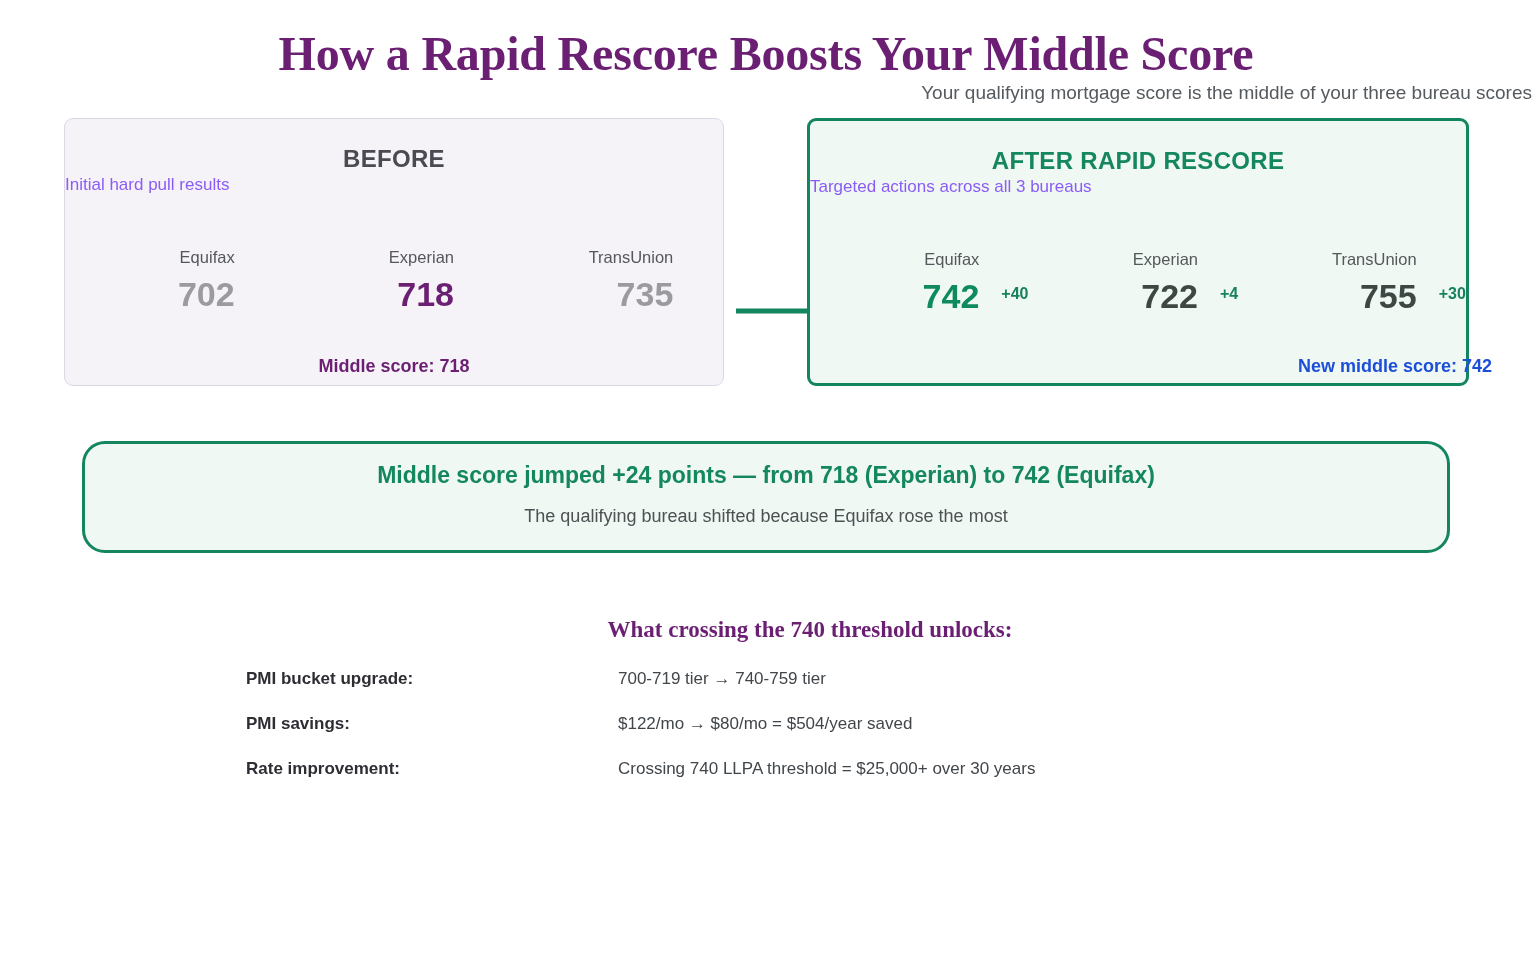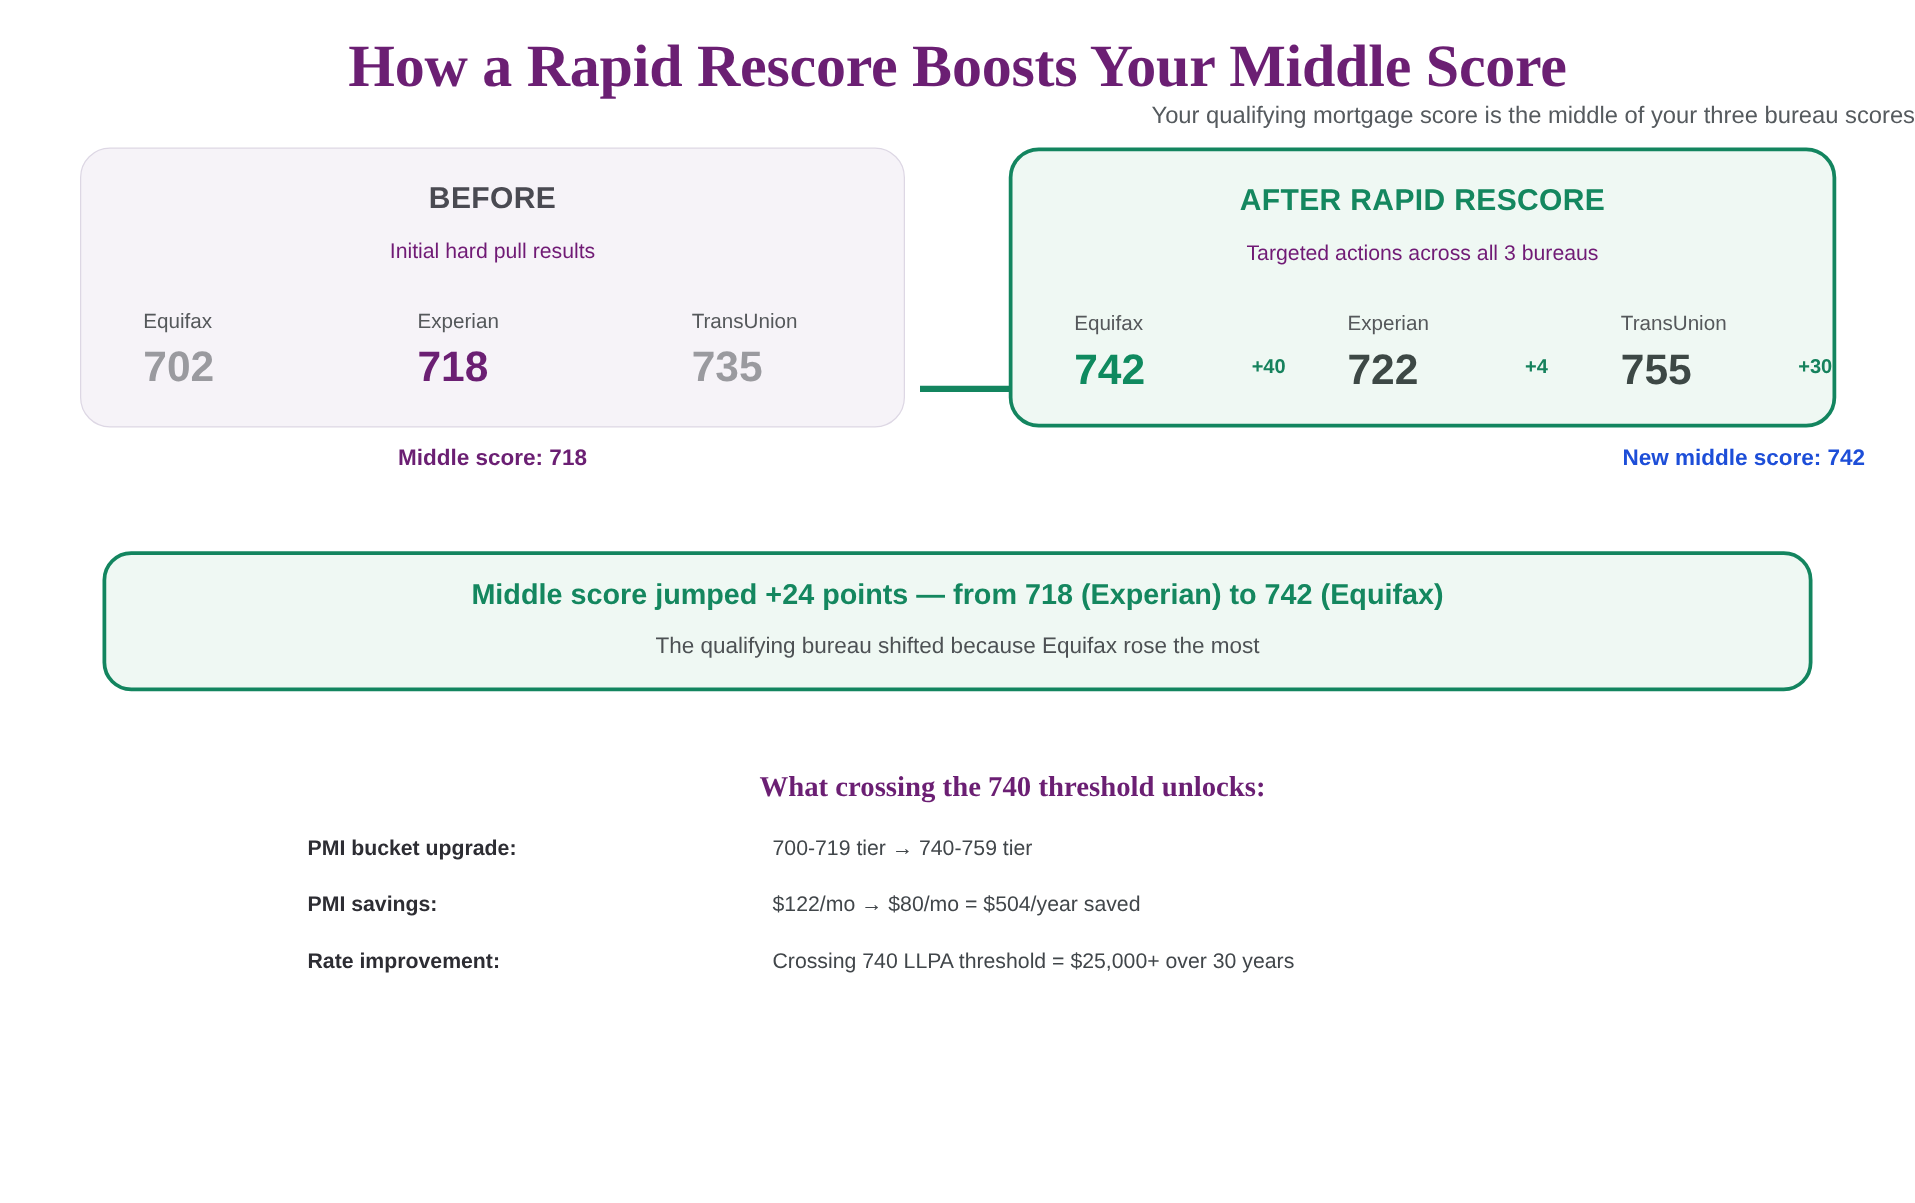--- a/index.html
+++ b/index.html
@@ -36,22 +36,22 @@
     width: 1532px;
     text-align: right;
     font-size: 19px;
     color: #555a5e;
   }
 
   
   .card {
     position: absolute;
     top: 118px;
-    height: 224px;
-    border-radius: 24px;
+    height: 268px;
+    border-radius: 9px;
     box-sizing: border-box;
   }
   .card-before {
     left: 64px;
     width: 660px;
     background: #f6f3f8;
     border: 1px solid #ddd7e4;
   }
   .card-after {
     left: 807px;
@@ -67,39 +67,39 @@
     text-align: center;
     font-size: 24px;
     font-weight: bold;
     letter-spacing: 0.3px;
   }
   .card-before .card-heading { color: #4a4a52; }
   .card-after  .card-heading { color: #14875f; }
   .card-sub {
     position: absolute;
     left: 0;
-    top: 72px;
-    width: 100%;
-    text-align: center;
+    top: 56px;
+    width: 100%;
+    text-align: left;
     font-size: 17px;
-    color: #701a75;
+    color: #8b5cf6;
   }
 
   .bureau-row {
     position: absolute;
     left: 0;
     top: 128px;
     width: 100%;
     display: flex;
     justify-content: space-around;
     align-items: flex-start;
   }
   .bureau {
     position: relative;
-    text-align: left;
+    text-align: right;
     min-width: 120px;
   }
   .bureau-name {
     font-size: 16.5px;
     color: #55585b;
     line-height: 20px;
   }
   .bureau-score {
     font-size: 34px;
     font-weight: bold;

